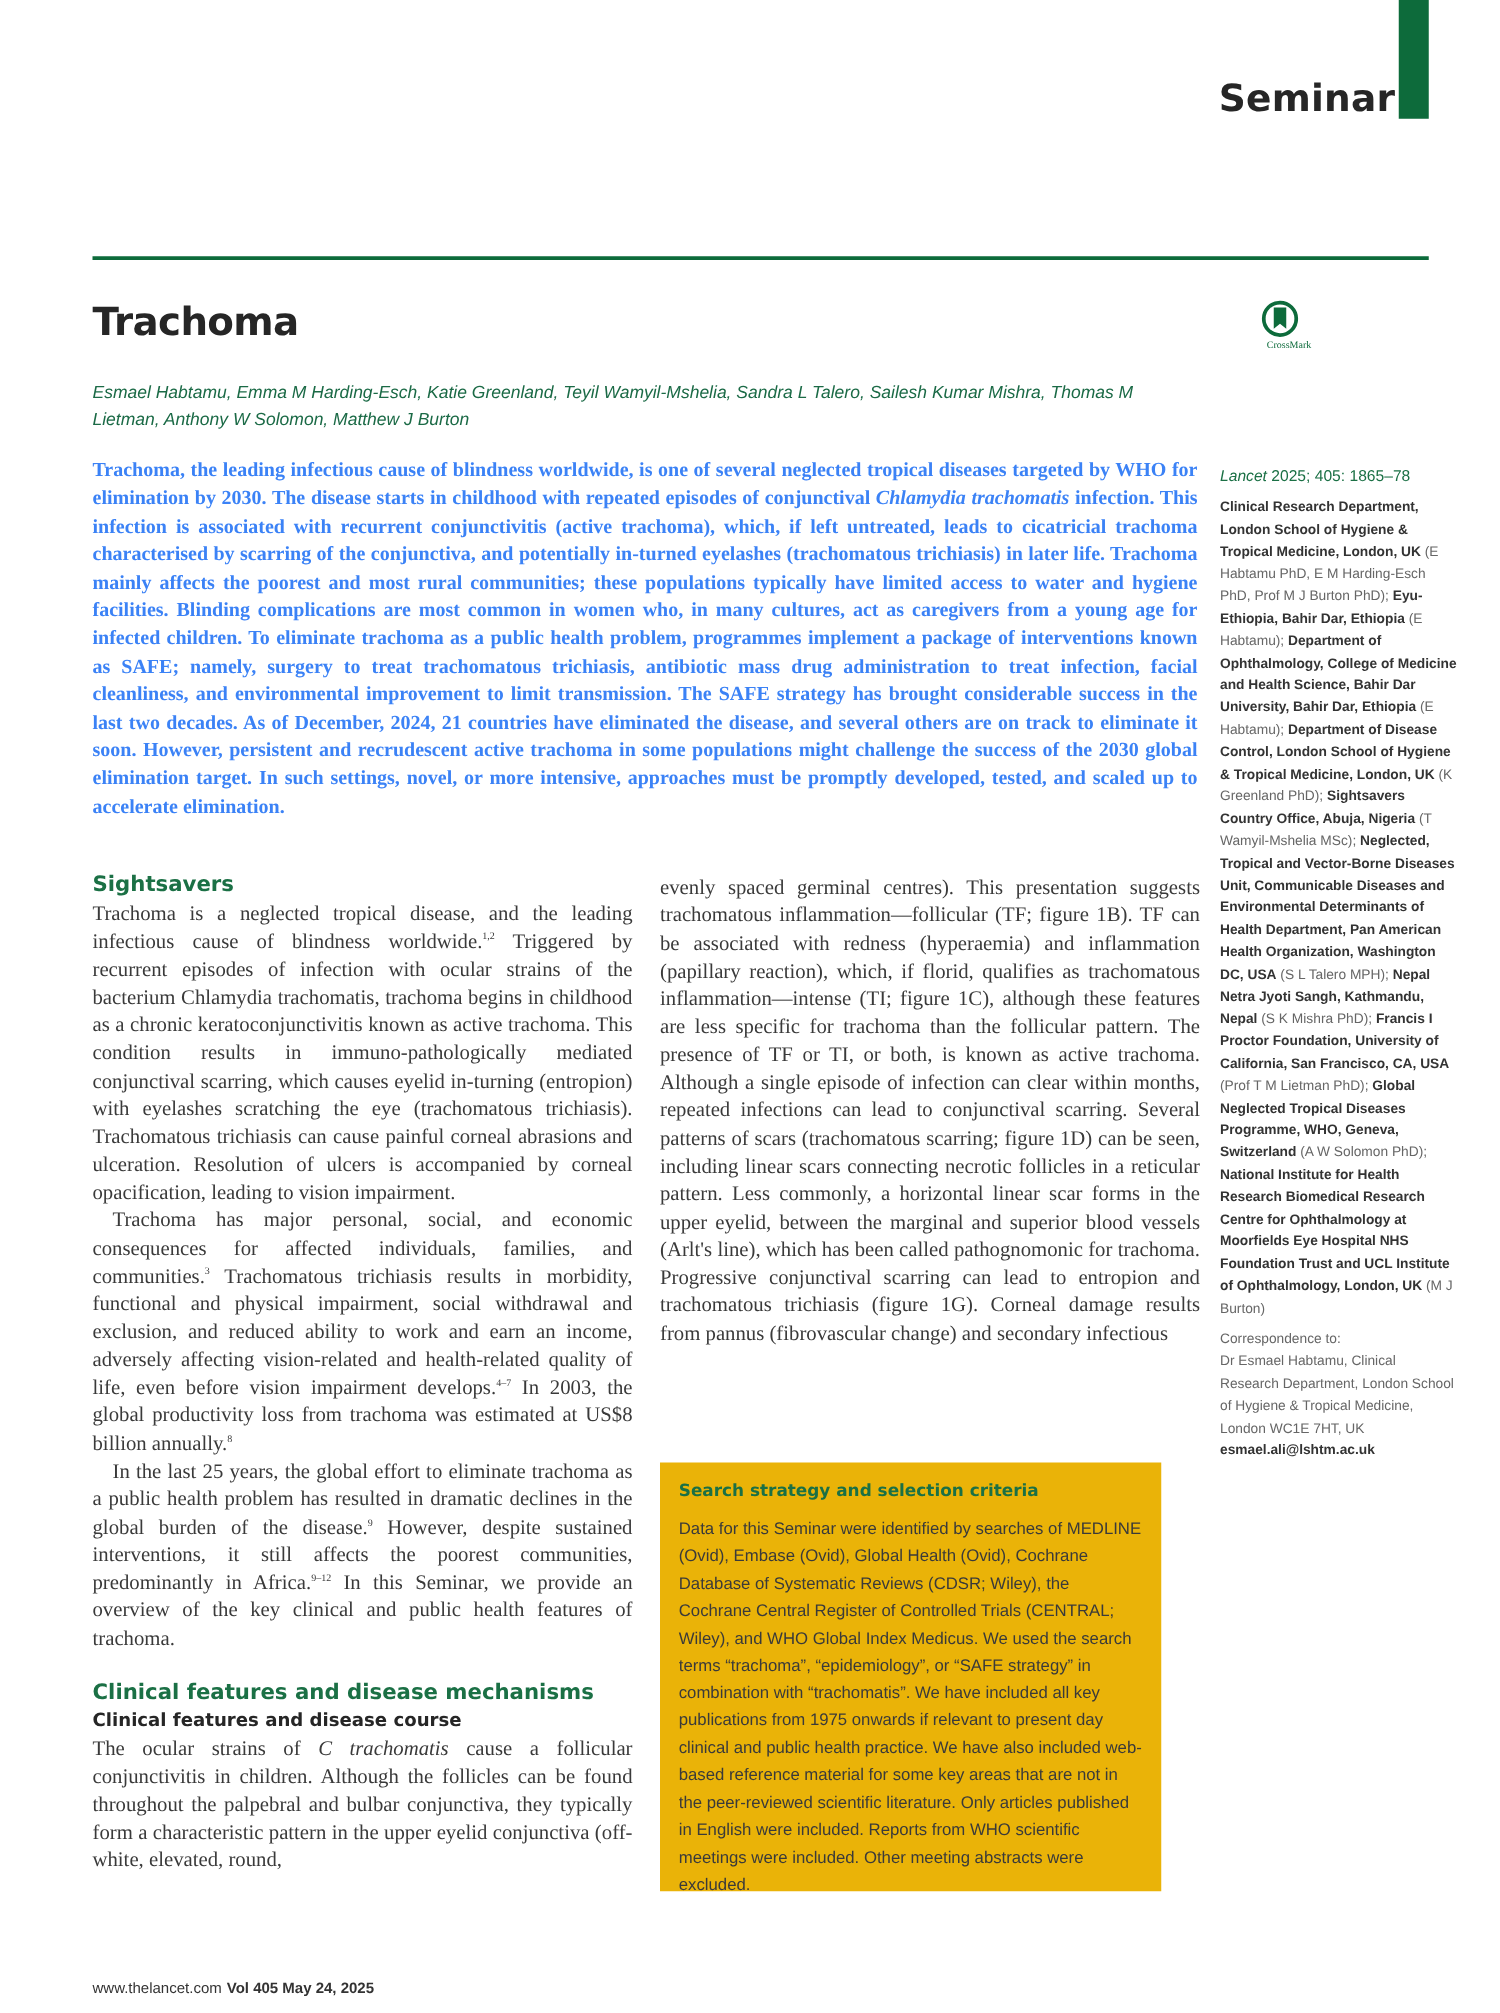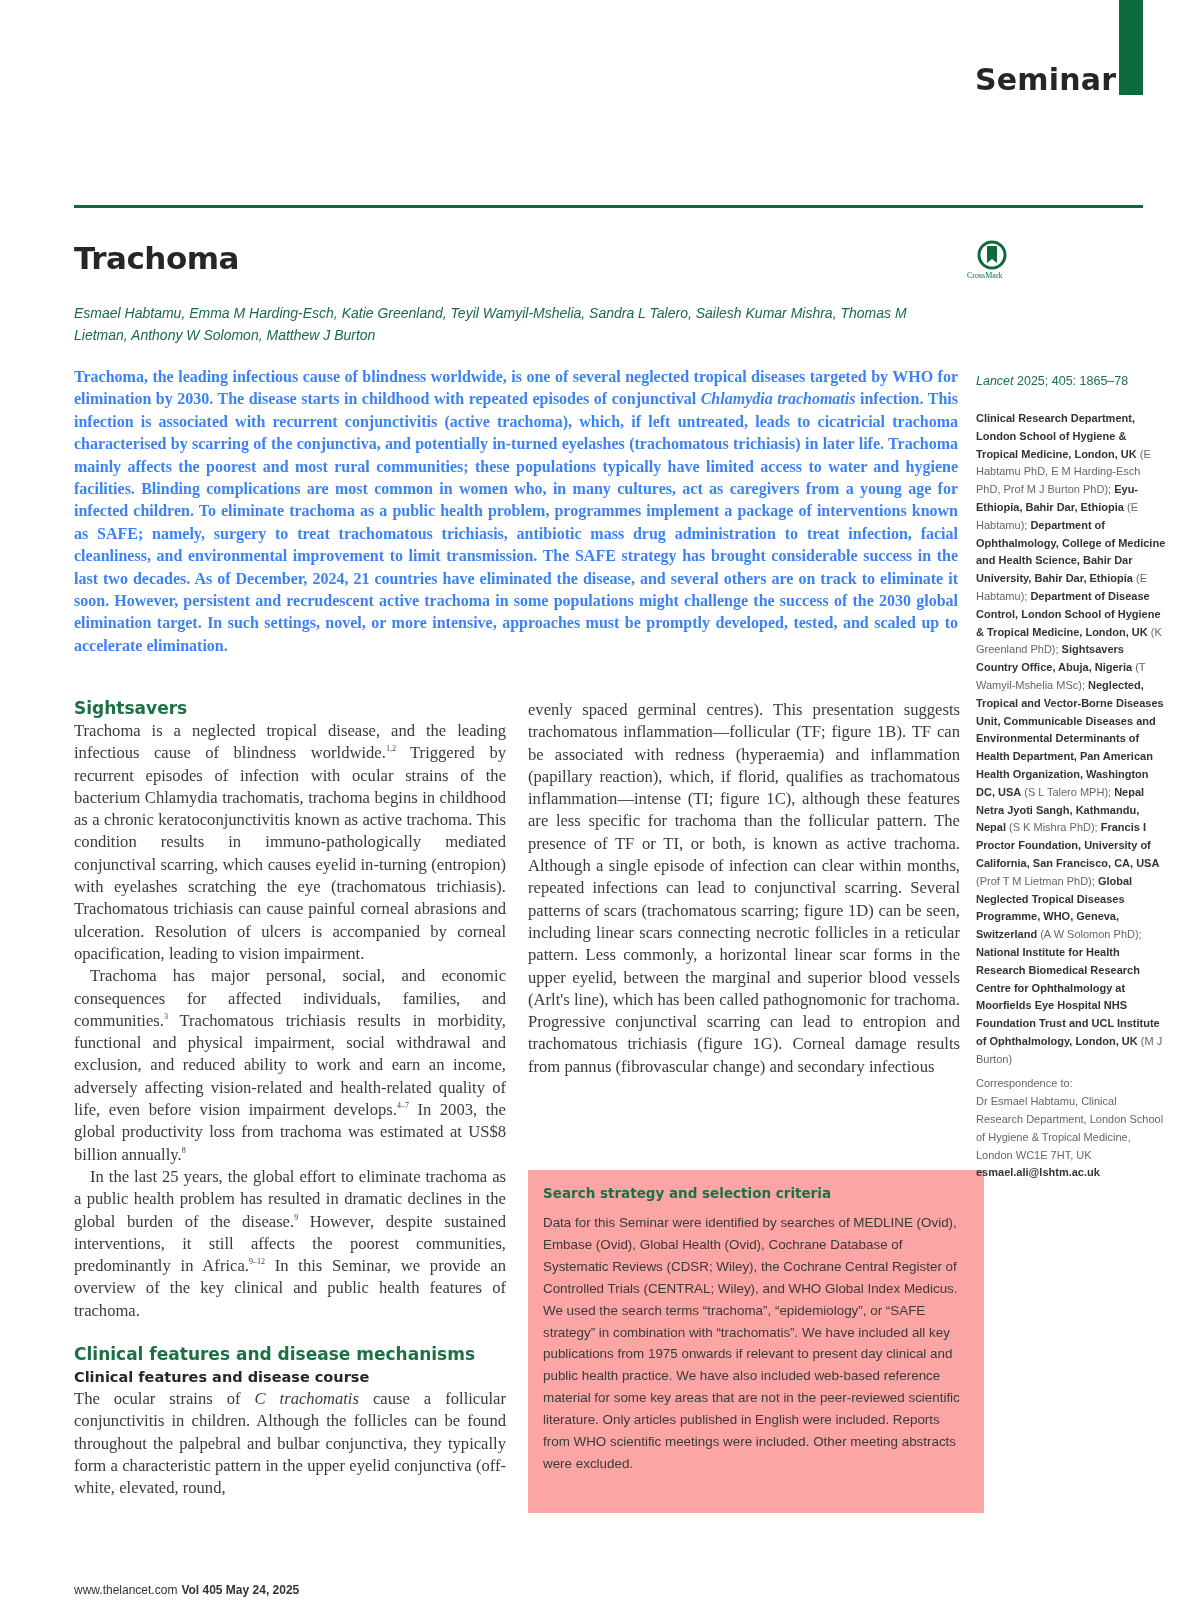--- a/index.html
+++ b/index.html
@@ -5,44 +5,44 @@
   * { box-sizing: border-box; margin: 0; padding: 0; }
   html, body { width: 1200px; height: 1610px; background: #ffffff; overflow: hidden; }
   body { position: relative; font-family: "Liberation Serif", serif; color: #2b2b2b; }
 
   .green-tab { position: absolute; left: 1119px; top: 0; width: 24px; height: 95px; background: #0d6b3b; }
   .section-label { position: absolute; left: 975px; top: 62px; font-family: "DejaVu Sans", sans-serif; font-size: 30px; font-weight: bold; color: #262626; letter-spacing: 0.2px; }
   .top-rule { position: absolute; left: 74px; top: 205px; width: 1069px; height: 3px; background: #0d6b3b; }
 
   .title { position: absolute; left: 74px; top: 240px; font-family: "DejaVu Sans", sans-serif; font-size: 31px; font-weight: bold; color: #262626; letter-spacing: -0.5px; }
 
-  .crossmark { position: absolute; left: 967px; top: 240px; width: 50px; text-align: left; }
+  .crossmark { position: absolute; left: 999px; top: 240px; width: 50px; text-align: right; }
   .crossmark svg { display: block; margin: 0 auto; }
   .crossmark .cm-label { font-family: "Liberation Serif", serif; font-size: 8px; color: #0d6b3b; margin-top: 1px; }
 
   .authors { position: absolute; left: 74px; top: 302px; width: 880px; font-family: "Liberation Sans", sans-serif; font-style: italic; font-size: 14px; line-height: 22px; color: #1b6a46; }
 
   .abstract { position: absolute; left: 74px; top: 366px; width: 884px; font-family: "Liberation Serif", serif; font-weight: bold; font-size: 16px; line-height: 22.4px; color: #3b82f6; text-align: justify; }
   .abstract i { font-style: italic; }
 
   .col { position: absolute; width: 432px; font-family: "Liberation Serif", serif; font-size: 16.6px; line-height: 22.3px; color: #3a3a3a; text-align: justify; }
   .col1 { left: 74px; top: 696px; }
   .col2 { left: 528px; top: 699px; }
   .col p.indent { text-indent: 16px; }
   .col sup { font-size: 8px; line-height: 0; vertical-align: super; }
   .h-green { font-family: "DejaVu Sans", sans-serif; font-weight: bold; color: #1b7045; font-size: 17px; line-height: 24px; }
   .h-sub { font-family: "DejaVu Sans", sans-serif; font-weight: bold; color: #262626; font-size: 14.5px; line-height: 22px; }
   .h-clinical { margin-top: 20px; }
 
-  .box { position: absolute; left: 528px; top: 1170px; width: 456px; height: 343px; background: #fca5a5; padding: 12px 15px; }
+  .box { position: absolute; left: 528px; top: 1170px; width: 401px; height: 343px; background: #eab308; padding: 12px 15px; }
   .box-title { font-family: "DejaVu Sans", sans-serif; font-weight: bold; font-size: 13.5px; color: #1b7045; line-height: 22px; }
   .box-body { font-family: "Liberation Sans", sans-serif; font-size: 13.4px; line-height: 21.9px; color: #3a3a3a; margin-top: 8px; }
 
   .sidebar { position: absolute; left: 976px; top: 372px; width: 190px; font-family: "Liberation Sans", sans-serif; font-size: 11px; line-height: 17.8px; color: #3a3a3a; }
-  .cite { font-family: "Liberation Sans", sans-serif; font-size: 12.5px; color: #1b7045; line-height: 18px; margin-bottom: 20px; }
+  .cite { font-family: "Liberation Sans", sans-serif; font-size: 12.5px; color: #1b7045; line-height: 18px; margin-bottom: 8px; }
   .cite i { font-style: italic; }
   .aff b { font-weight: bold; color: #333; }
   .aff .nm { color: #666; }
   .corr { margin-top: 7px; color: #666; }
   .email { font-weight: bold; color: #333; }
 
   .footer-left { position: absolute; left: 74px; top: 1583px; font-family: "Liberation Sans", sans-serif; font-size: 12px; color: #333; }
   .footer-left .vol { font-weight: bold; margin-left: 4px; }
   .footer-right { position: absolute; left: 1105px; top: 1664px; font-family: "Liberation Sans", sans-serif; font-size: 12px; font-weight: bold; color: #333; }
 </style>

